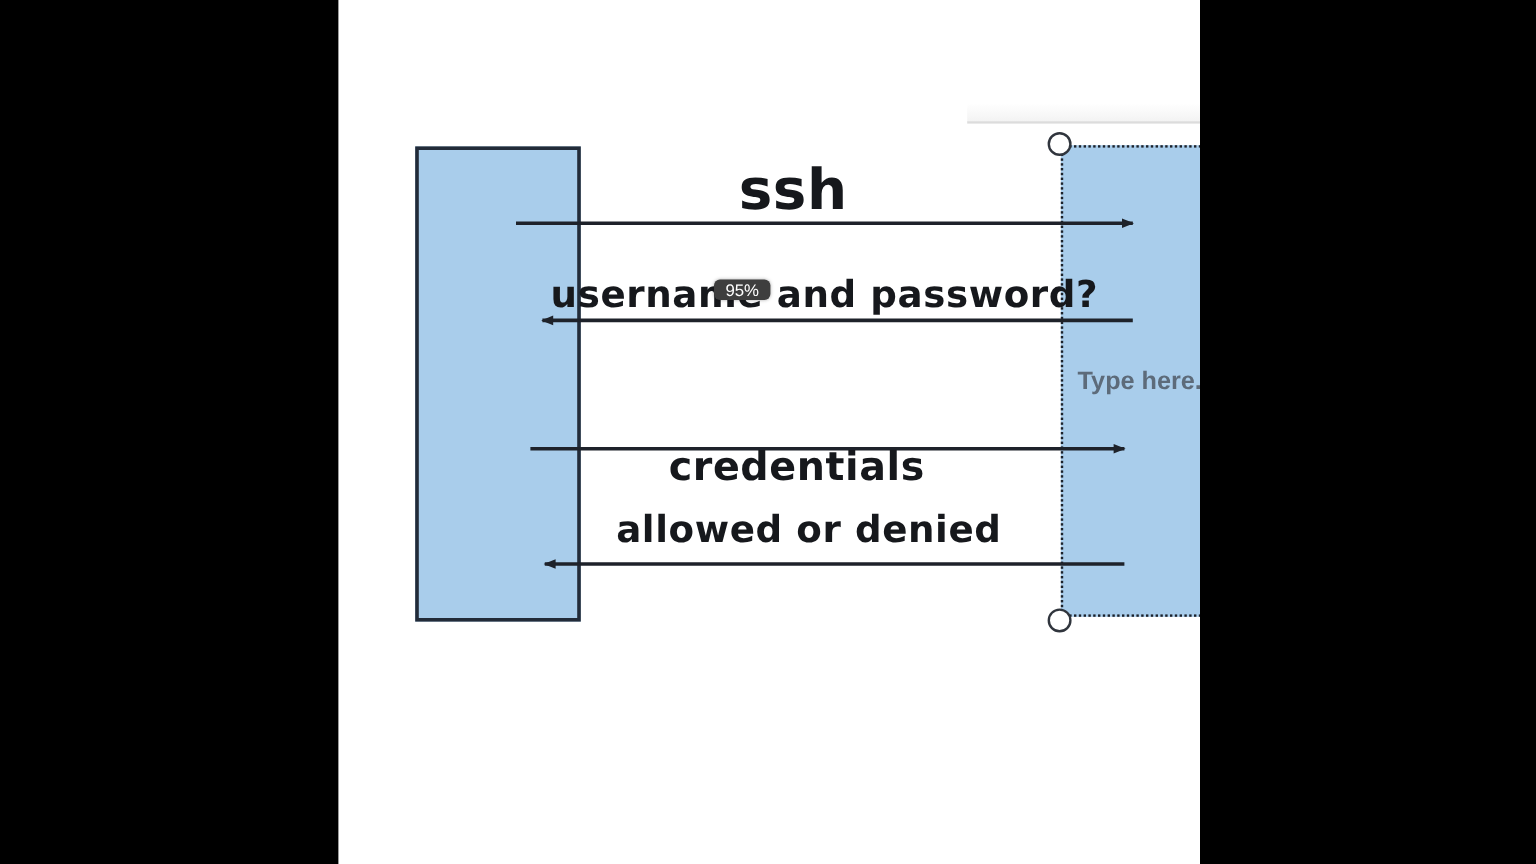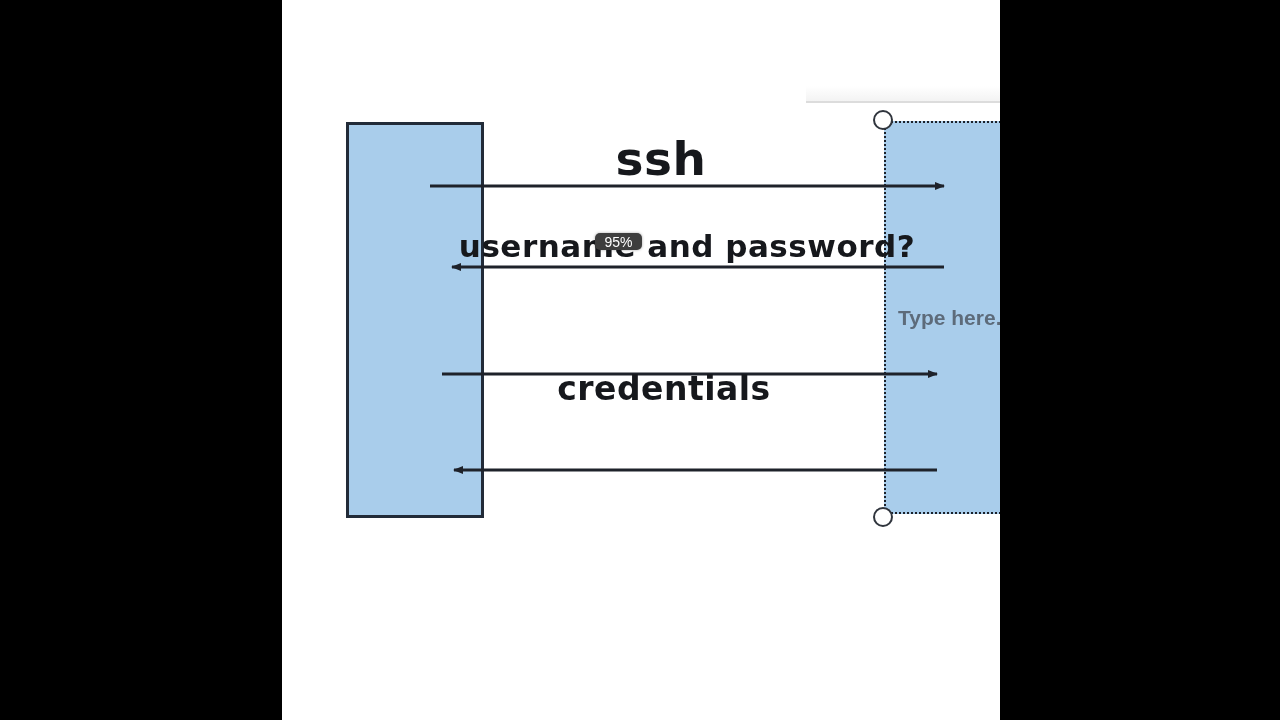--- a/index.html
+++ b/index.html
@@ -97,19 +97,20 @@
       <line x1="160" y1="374" x2="655" y2="374" stroke="#1e222a" stroke-width="3" marker-end="url(#headR)"></line>
     </g>
     <g>
       <line x1="655" y1="470" x2="172" y2="470" stroke="#1e222a" stroke-width="3" marker-end="url(#headL)"></line>
     </g>
   </svg>
 
   <div class="msg-label label-ssh">ssh</div>
   <div class="msg-label label-userpass">username and password?</div>
   <div class="msg-label label-credentials">credentials</div>
+  <div class="msg-label label-allowed">allowed or denied</div>
 
   <div class="zoom-badge" style="background:#3e3e3e;color:#ffffff;">95%</div>
 
   <div class="selection-handle handle-top"></div>
   <div class="selection-handle handle-bottom"></div>
 
 </div>
 
 </body></html>

